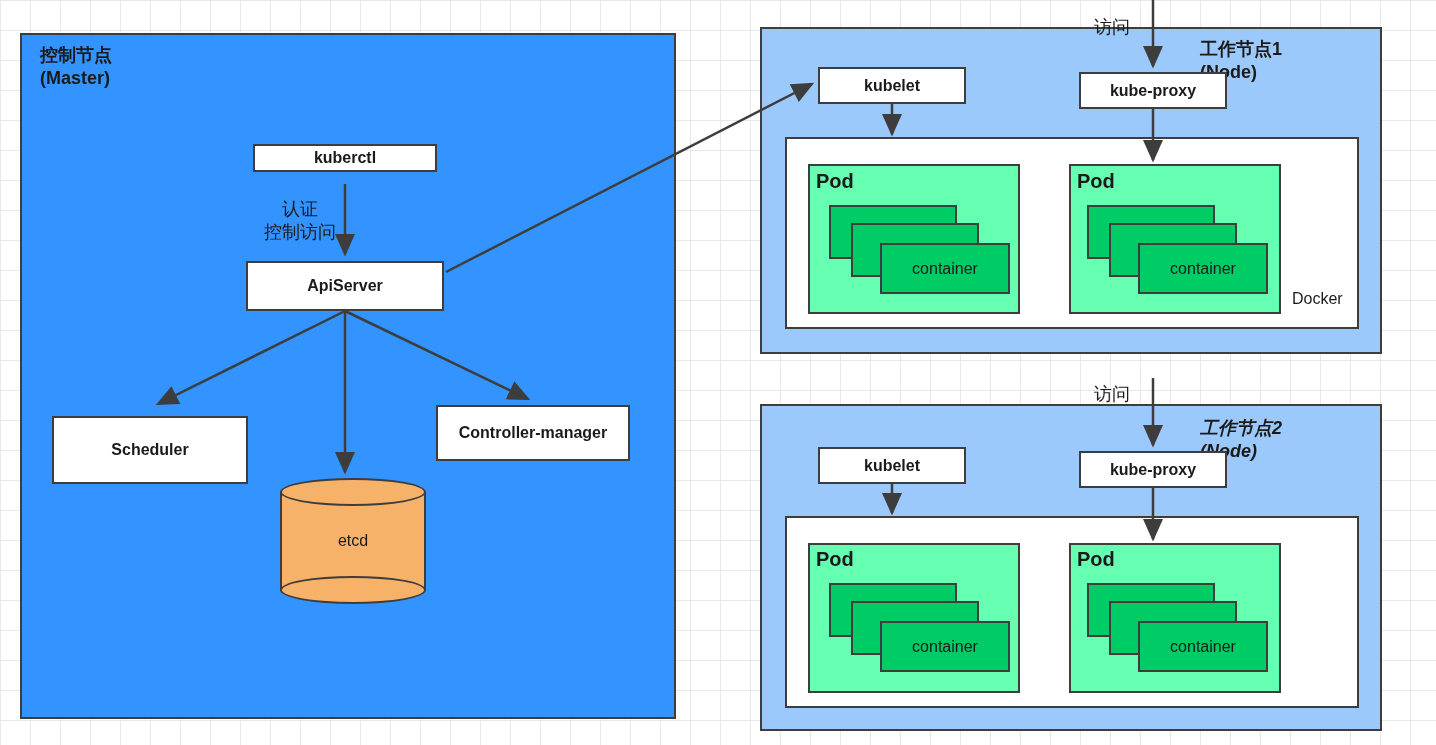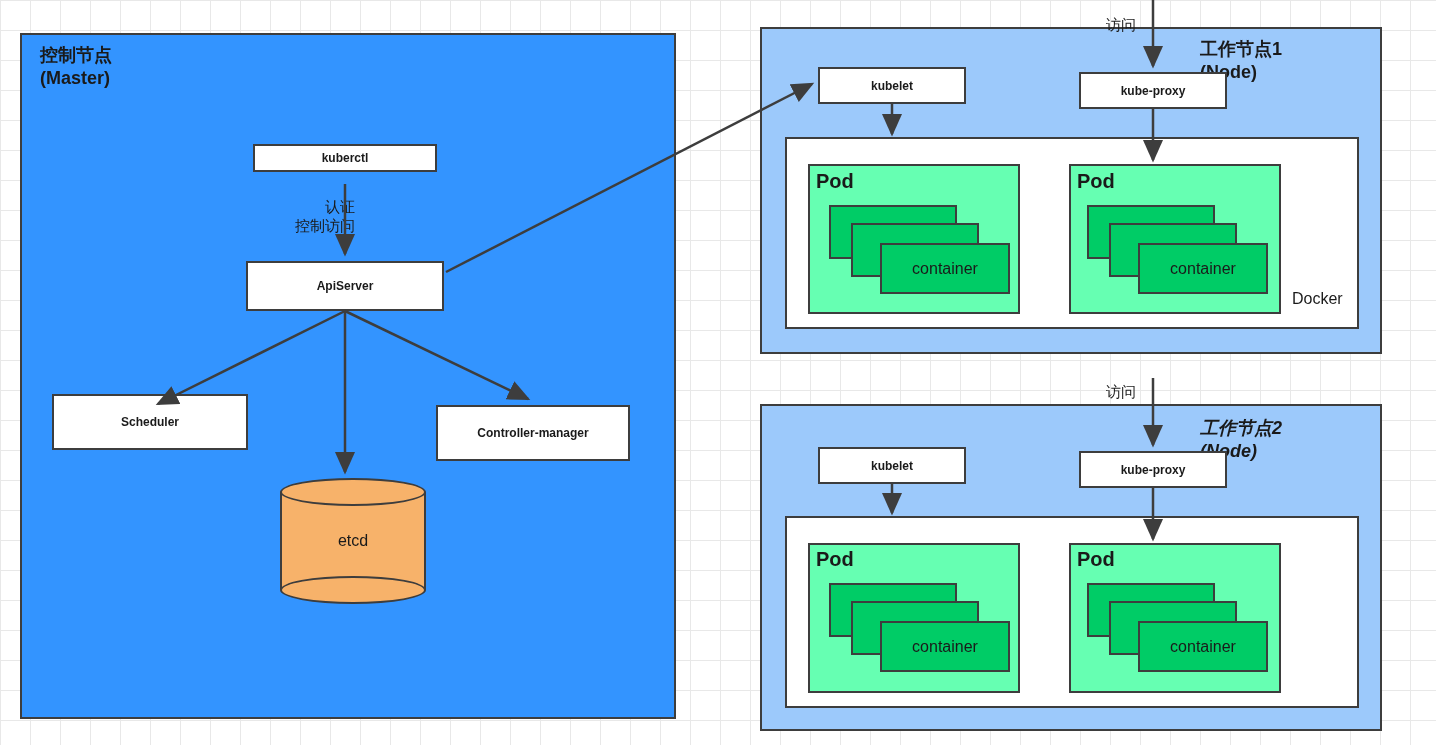--- a/index.html
+++ b/index.html
@@ -58,41 +58,41 @@
     display: flex;
     align-items: center;
     justify-content: center;
     font-size: 16px;
     color: #1a1a1a;
   }
 
   .white-node {
     background: #ffffff;
     font-weight: bold;
-    font-size: 12px;
+    font-size: 16px;
   }
 
   
   .region-label {
     position: absolute;
     font-size: 18px;
     font-weight: bold;
     color: #1a1a1a;
     line-height: 1.25;
     white-space: pre-line;
   }
   .region-label.right-align { text-align: left; }
 
   .plain-label {
     position: absolute;
-    font-size: 15px;
+    font-size: 18px;
     color: #1a1a1a;
     line-height: 1.25;
     white-space: pre-line;
-    text-align: right;
+    text-align: center;
   }
   .pod-label {
     position: absolute;
     font-size: 20px;
     font-weight: bold;
     color: #1a1a1a;
   }
   .docker-label {
     position: absolute;
     font-size: 16px;
@@ -164,21 +164,21 @@
   <div class="region-label" style="left:40px; top:44px;">控制节点
 (Master)</div>
 
   <div class="box white-node" style="left:253px; top:144px; width:184px; height:28px;">kuberctl</div>
 
   <div class="plain-label" style="left:245px; top:198px; width:110px;">认证
 控制访问</div>
 
   <div class="box white-node" style="left:246px; top:261px; width:198px; height:50px;">ApiServer</div>
 
-  <div class="box white-node" style="left:52px; top:394px; width:196px; height:56px;">Scheduler</div>
+  <div class="box white-node" style="left:52px; top:416px; width:196px; height:68px;">Scheduler</div>
 
   <div class="box white-node" style="left:436px; top:405px; width:194px; height:56px;">Controller-manager</div>
 
   <div class="cylinder" style="left:280px; top:478px; width:146px; height:126px;">
     <div class="cyl-body"></div>
     <div class="cyl-bottom"></div>
     <div class="cyl-top"></div>
     <div class="cyl-text">etcd</div>
   </div>
 

